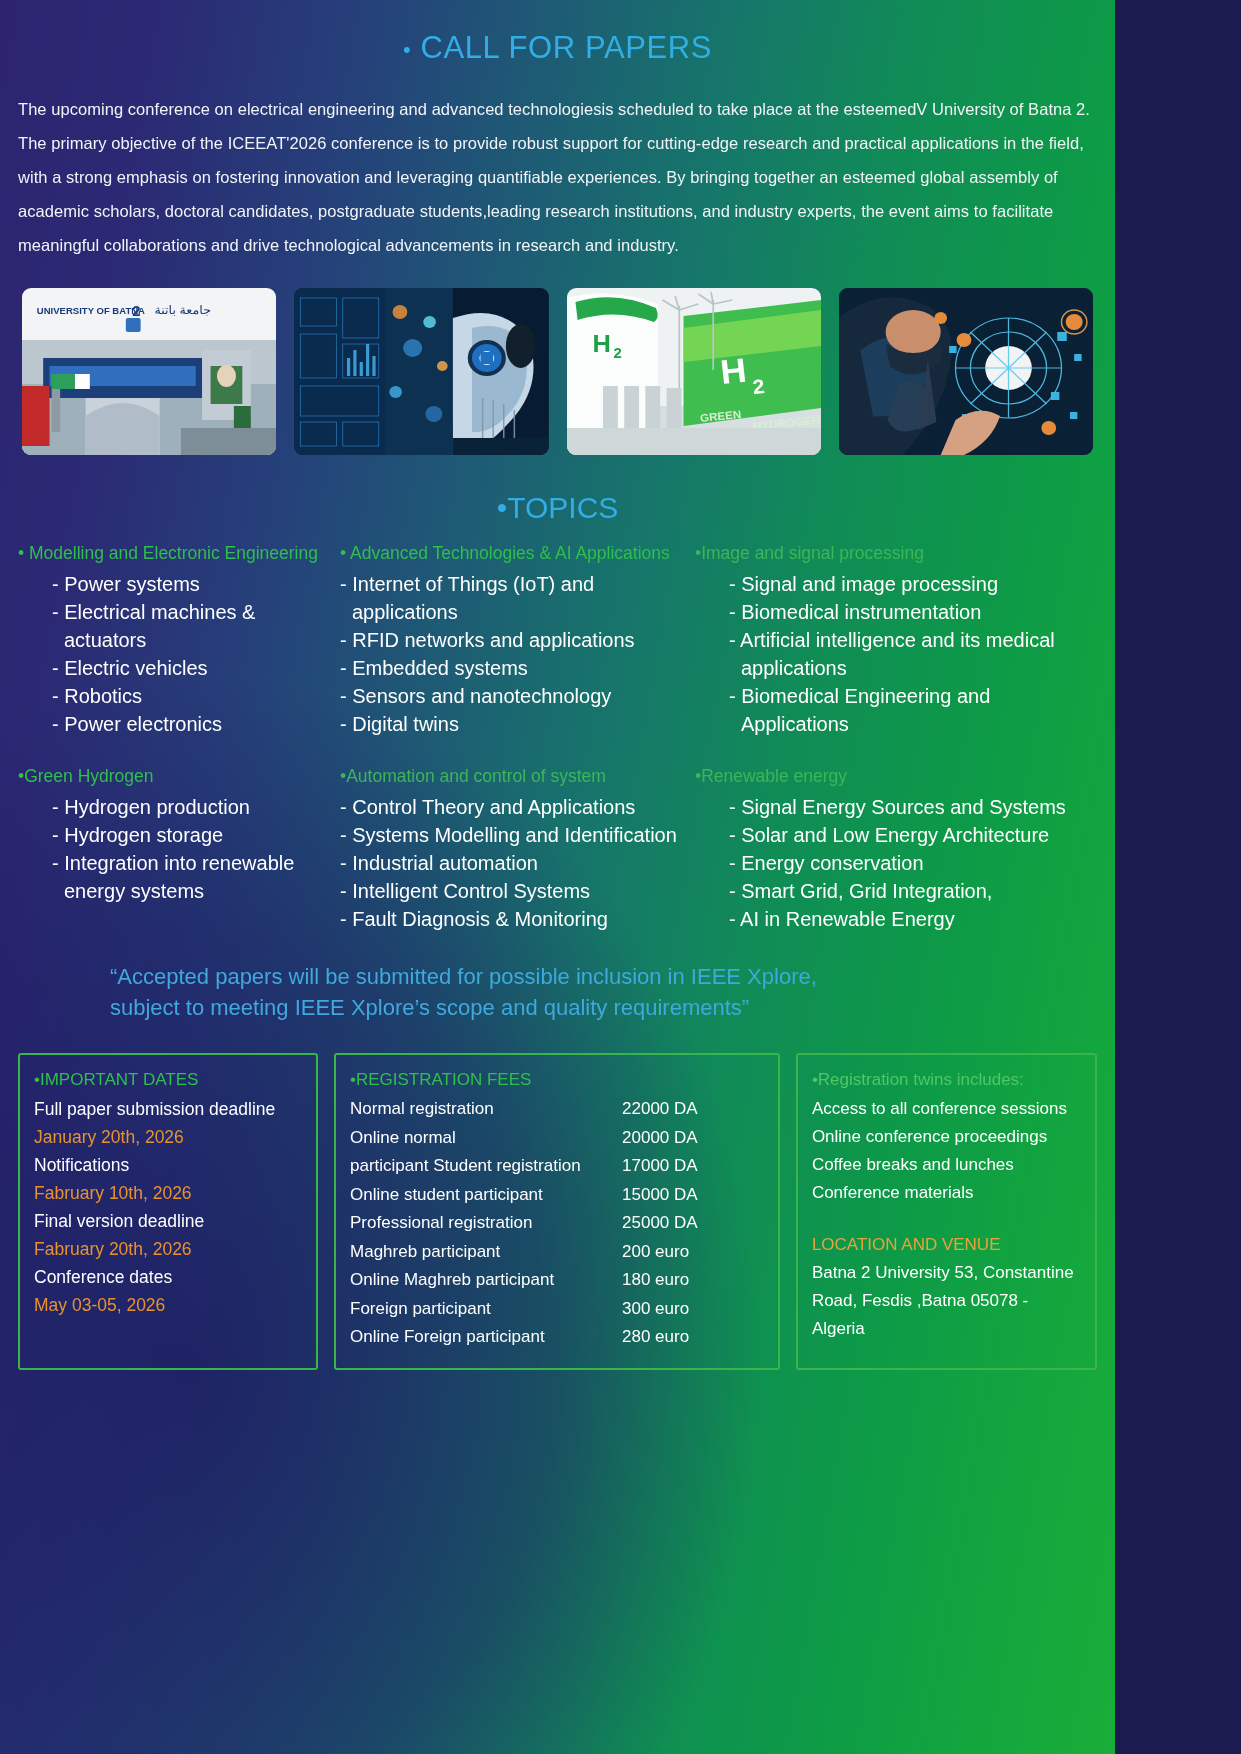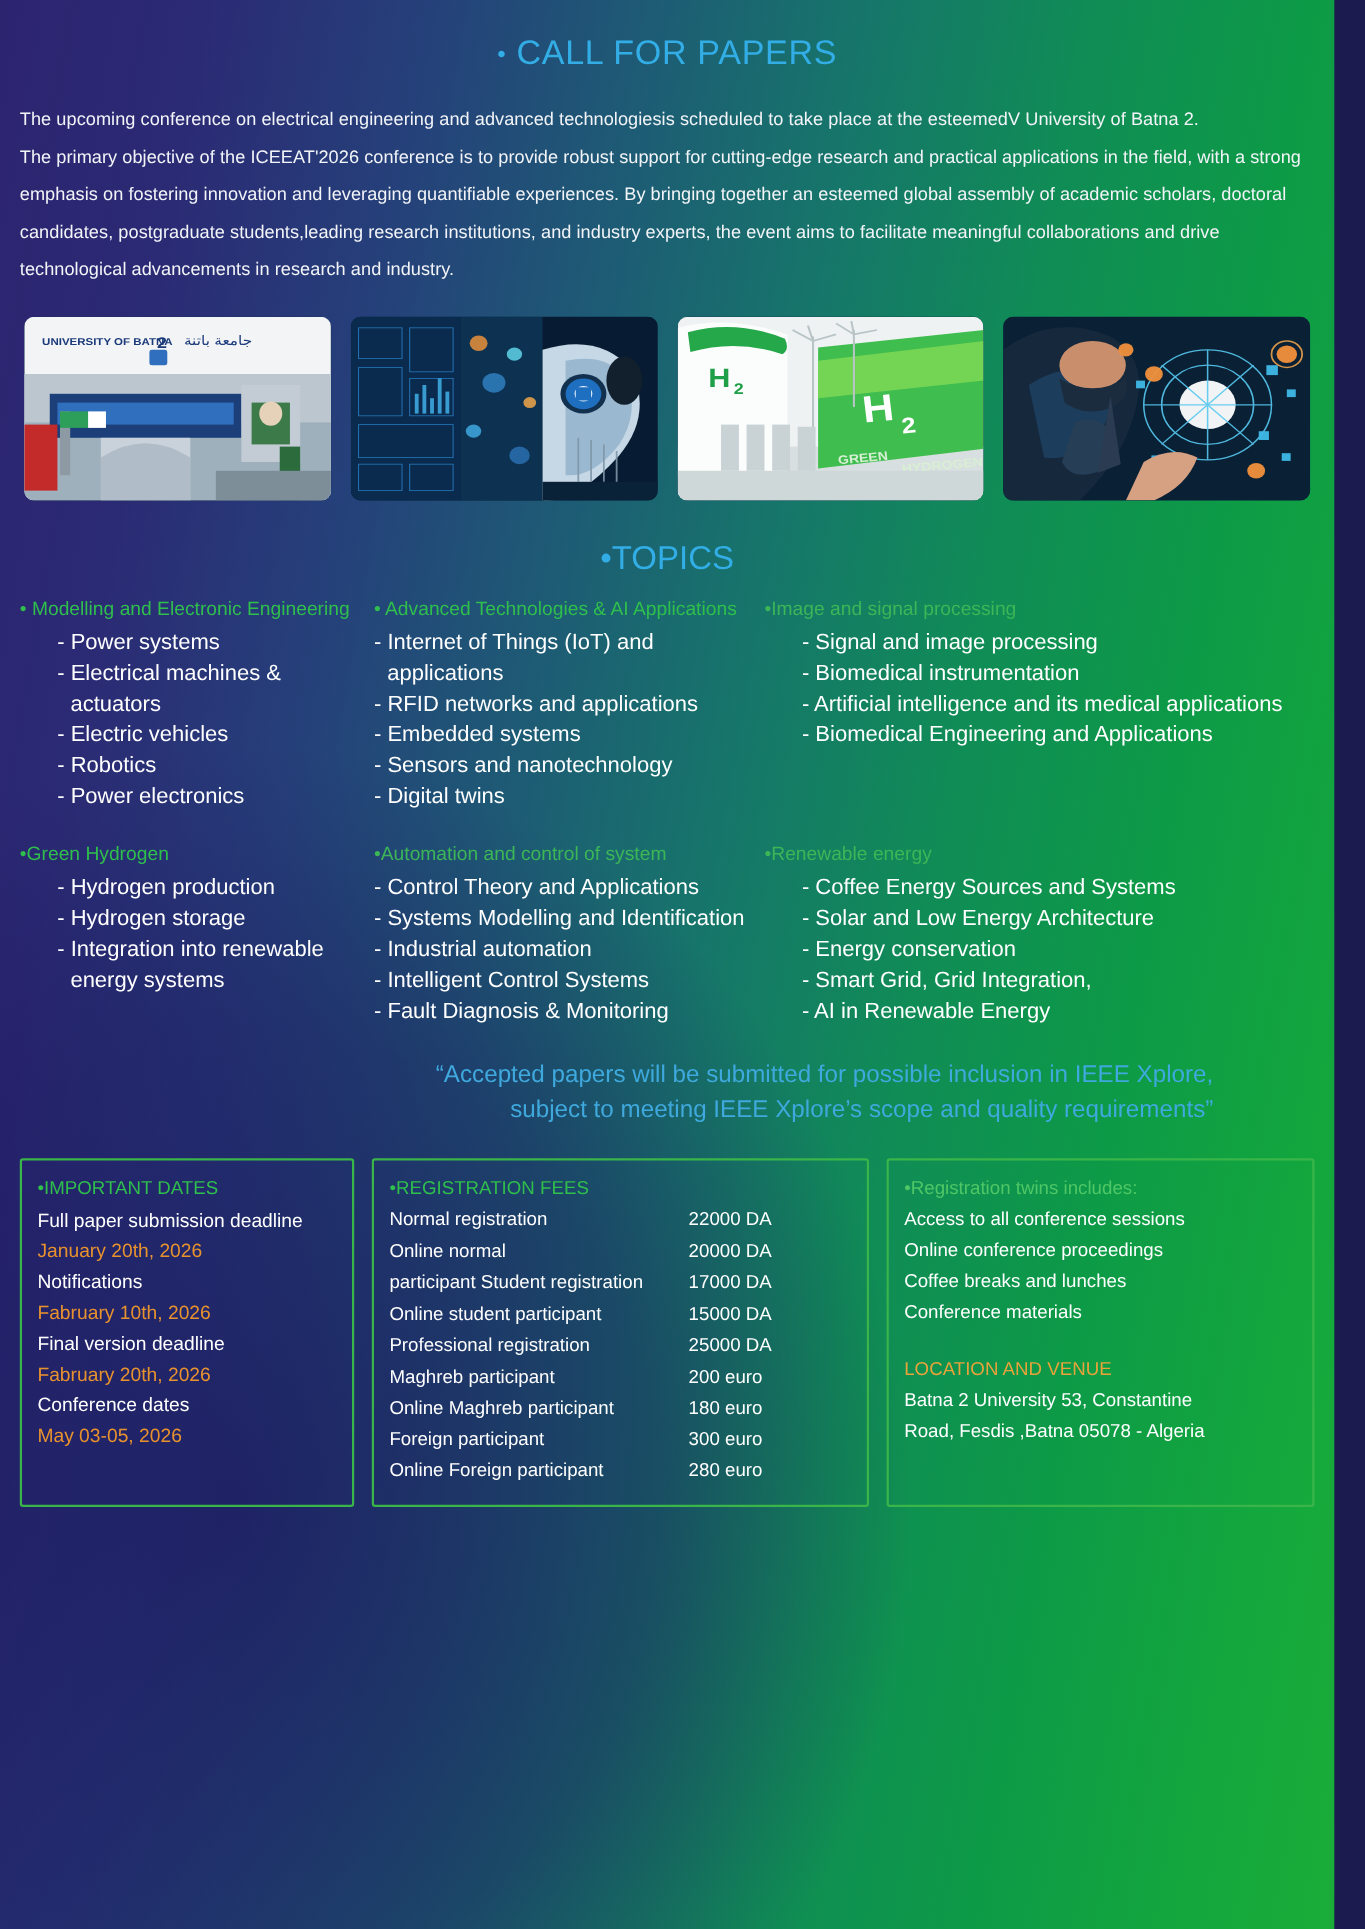--- a/index.html
+++ b/index.html
@@ -2,21 +2,21 @@
 <html><head>
 <meta charset="utf-8">
 <style>
   html, body {
     margin: 0;
     padding: 0;
     background: #1b1b4f;
   }
   .poster {
     position: relative;
-    width: 1213px;
+    width: 1115px;
     height: 1754px;
     overflow: hidden;
     background:
       linear-gradient(100deg,
         #2d2470 0%,
         #2b2a74 12%,
         #25417a 26%,
         #1d5d74 40%,
         #16766a 52%,
         #108c56 65%,
@@ -100,21 +100,21 @@
     line-height: 28px;
     color: #ffffff;
   }
   .topic-list li { text-indent: -12px; padding-left: 12px; }
   .col2 .topic-list, .col2 .topic-head { padding-left: 0; }
   .row2 { margin-top: 18px; }
 
   
   .quote {
     margin: 28px 0 0 0;
-    text-align: right;
+    text-align: left;
     color: #3fa9dd;
     font-size: 22px;
     line-height: 31px;
     padding: 0 110px;
     font-weight: 400;
   }
 
   
   .boxes {
     display: flex;
@@ -378,21 +378,21 @@
         <li>- Systems Modelling and Identification</li>
         <li>- Industrial automation</li>
         <li>- Intelligent Control Systems</li>
         <li>- Fault Diagnosis &amp; Monitoring</li>
       </ul>
     </div>
 
     <div class="topic-block row2">
       <div class="topic-head dim">•Renewable energy</div>
       <ul class="topic-list">
-        <li>- Coffee Energy Sources and Systems</li>
+        <li>- Signal Energy Sources and Systems</li>
         <li>- Solar and Low Energy Architecture</li>
         <li>- Energy conservation</li>
         <li>- Smart Grid, Grid Integration,</li>
         <li>- AI in Renewable Energy</li>
       </ul>
     </div>
   </div>
 
   <div class="quote">
     <div>“Accepted papers will be submitted for possible inclusion in IEEE Xplore,</div>

